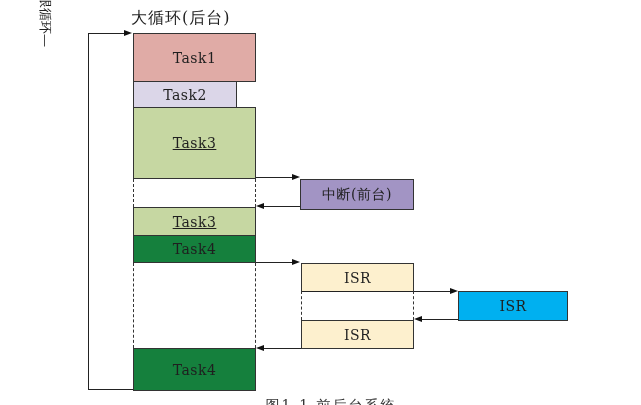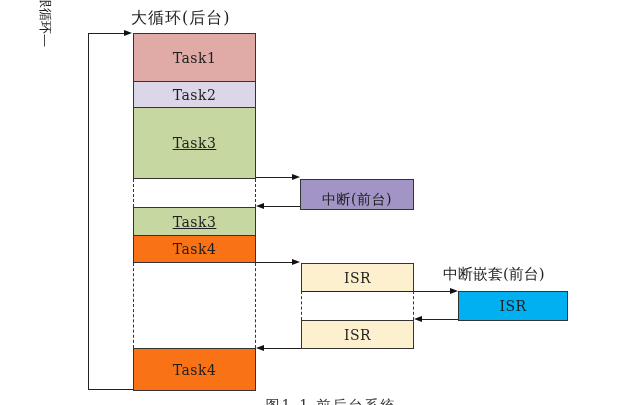--- a/index.html
+++ b/index.html
@@ -11,22 +11,22 @@
   }
   .box{
     position:absolute;box-sizing:border-box;
     border:1.4px solid #333;
     display:flex;align-items:center;justify-content:center;
     font-size:14px;letter-spacing:.5px;
   }
   .c-task1{background:#e0aba6;}
   .c-task2{background:#dbd6e8;}
   .c-task3{background:#c6d7a2;text-decoration:underline;}
-  .c-task4{background:#f97316;}
-  .c-int{background:#a294c4;border-width:1.8px;align-items:flex-end;}
+  .c-task4{background:#15803d;}
+  .c-int{background:#a294c4;border-width:1.8px;}
   .c-isr{background:#fdf0ce;}
   .c-blue{background:#00b0f0;}
   .hline{position:absolute;height:0;border-top:1.3px solid #222;}
   .vline{position:absolute;width:0;border-left:1.3px solid #222;}
   .dash{border-left:1.2px dashed #333;position:absolute;width:0;}
   .ah{position:absolute;width:0;height:0;border-top:3.5px solid transparent;border-bottom:3.5px solid transparent;}
   .ah.r{border-left:8px solid #111;}
   .ah.l{border-right:8px solid #111;}
   .lbl{position:absolute;}
   #title{left:131px;top:8px;width:126px;font-size:16px;letter-spacing:1px;}
@@ -52,21 +52,21 @@
 
   <div class="vline" style="left:88px;top:33px;height:357px;"></div>
   <div class="hline" style="left:88px;top:33px;width:37px;"></div>
   <div class="ah r" style="left:124px;top:30px;"></div>
   <div class="hline" style="left:88px;top:389px;width:46px;"></div>
   <div id="loop-label">—无限循环—</div>
 
   <div class="box c-task1" style="left:133px;top:33px;width:123px;height:49px;">
     <span>Task1</span>
   </div>
-  <div class="box c-task2" style="left:133px;top:81px;width:123px;height:27px;">
+  <div class="box c-task2" style="left:133px;top:81px;width:104px;height:27px;">
     <span>Task2</span>
   </div>
   <div class="box c-task3" style="left:133px;top:107px;width:123px;height:72px;">
     <span>Task3</span>
   </div>
 
   <div class="dash" style="left:133px;top:179px;height:28px;"></div>
   <div class="dash" style="left:255px;top:179px;height:28px;"></div>
 
   <div class="box c-task3" style="left:133px;top:207px;width:123px;height:29px;">
@@ -90,21 +90,20 @@
   </div>
   <div class="hline" style="left:263px;top:206px;width:37px;"></div>
   <div class="ah l" style="left:256px;top:203px;"></div>
 
   <div class="hline" style="left:256px;top:262px;width:37px;"></div>
   <div class="ah r" style="left:292px;top:259px;"></div>
   <div class="box c-isr" style="left:301px;top:263px;width:113px;height:29px;">
     <span>ISR</span>
   </div>
 
-  <div id="nested-title" class="lbl">中断嵌套(前台)</div>
   <div class="hline" style="left:301px;top:291px;width:150px;"></div>
   <div class="ah r" style="left:450px;top:288px;"></div>
   <div class="box c-blue" style="left:458px;top:291px;width:110px;height:30px;">
     <span>ISR</span>
   </div>
 
   <div class="dash" style="left:301px;top:291px;height:29px;"></div>
   <div class="dash" style="left:413px;top:291px;height:29px;"></div>
 
   <div class="hline" style="left:421px;top:319px;width:37px;"></div>

